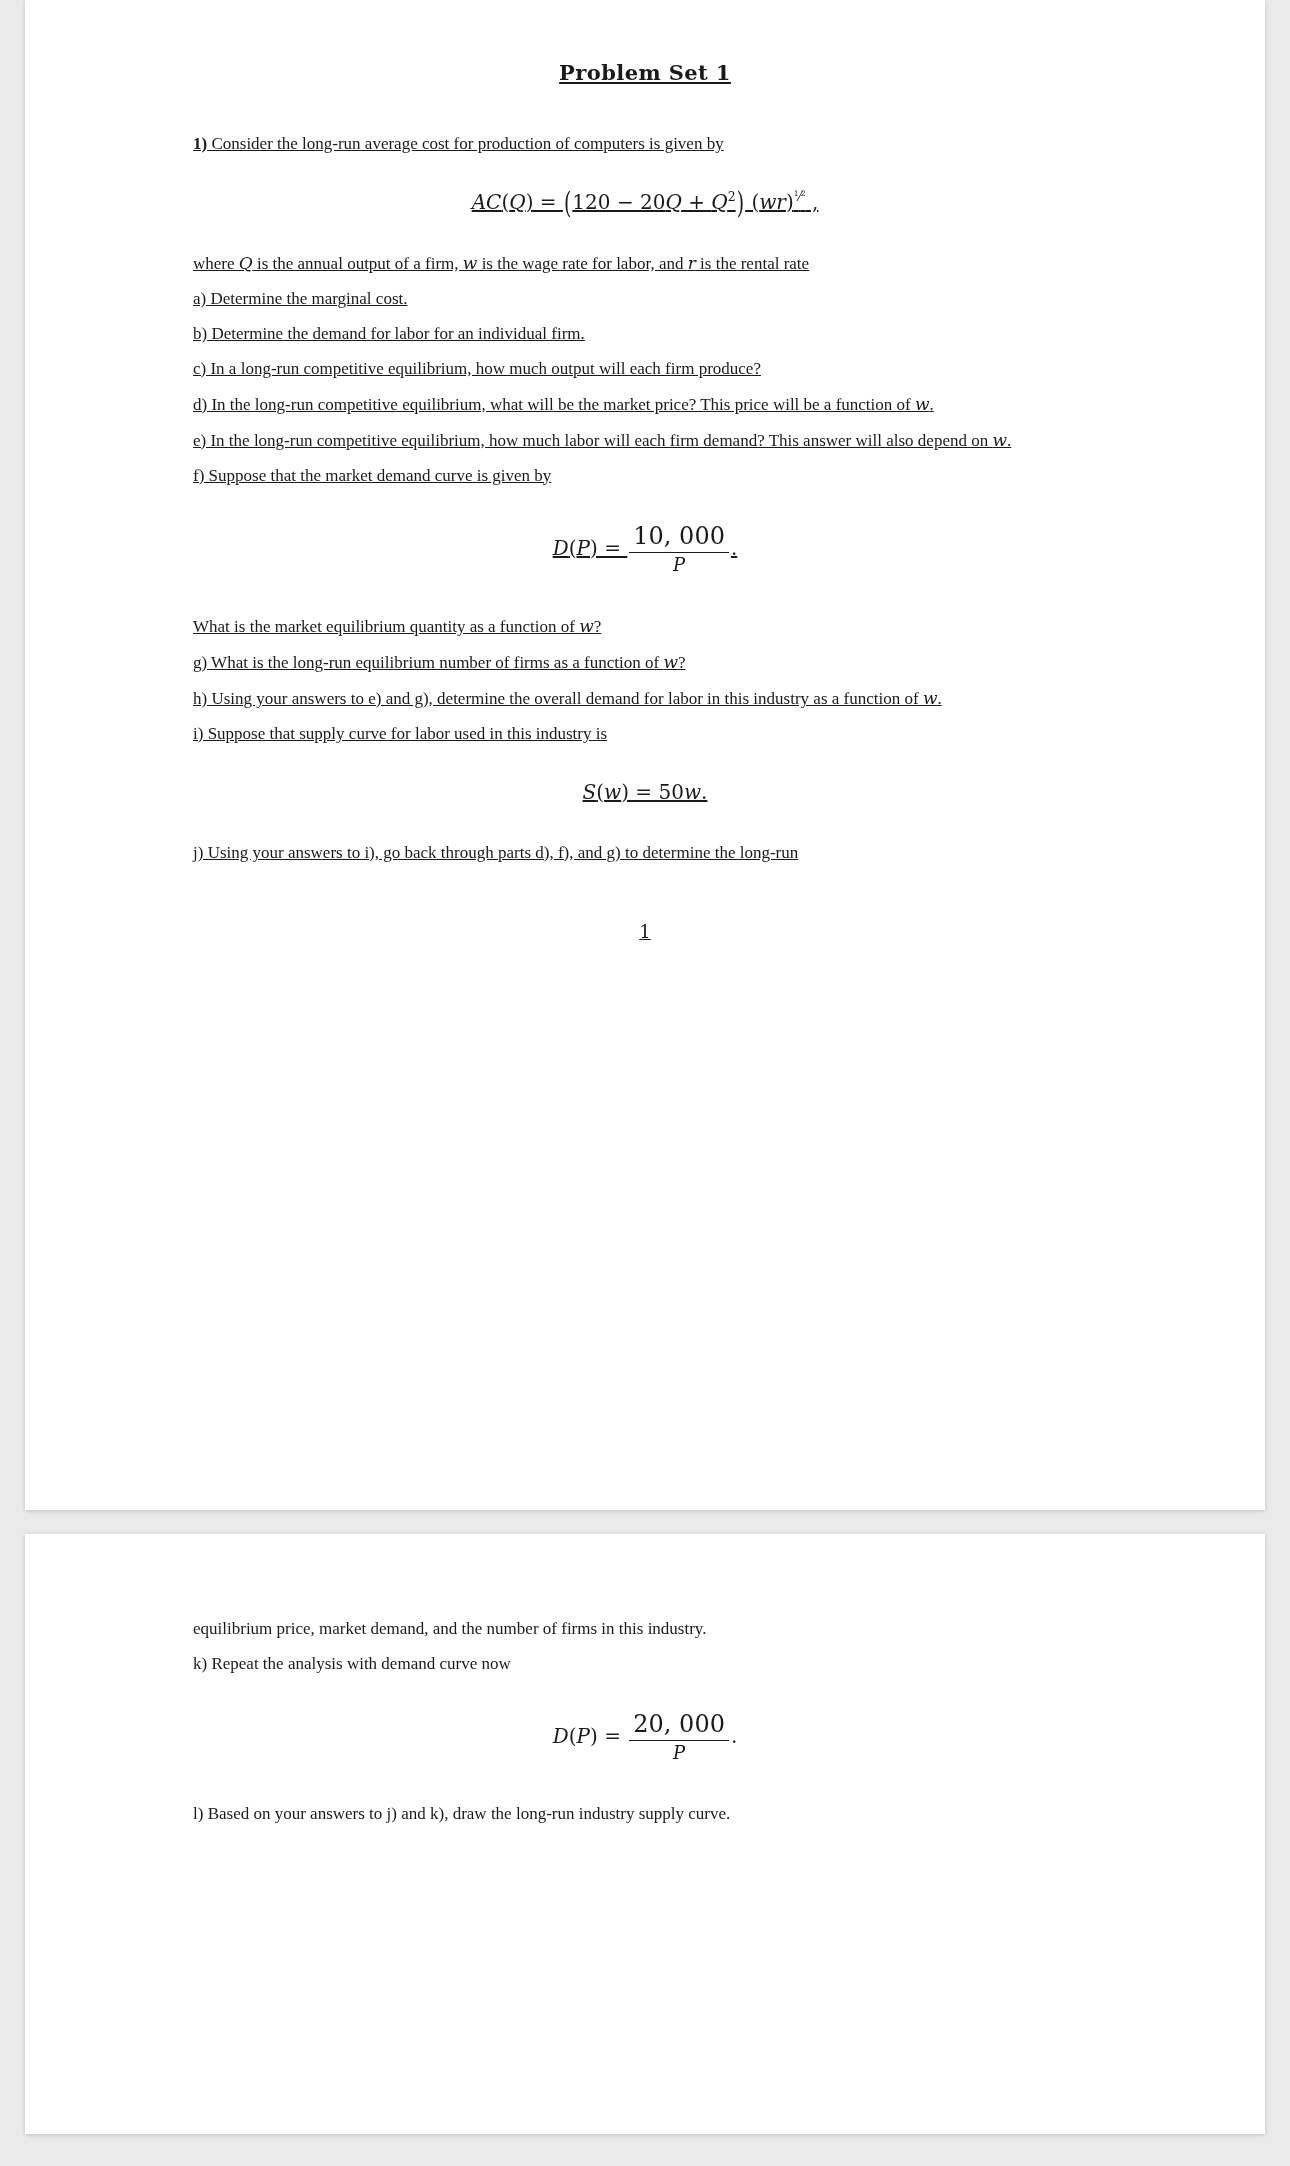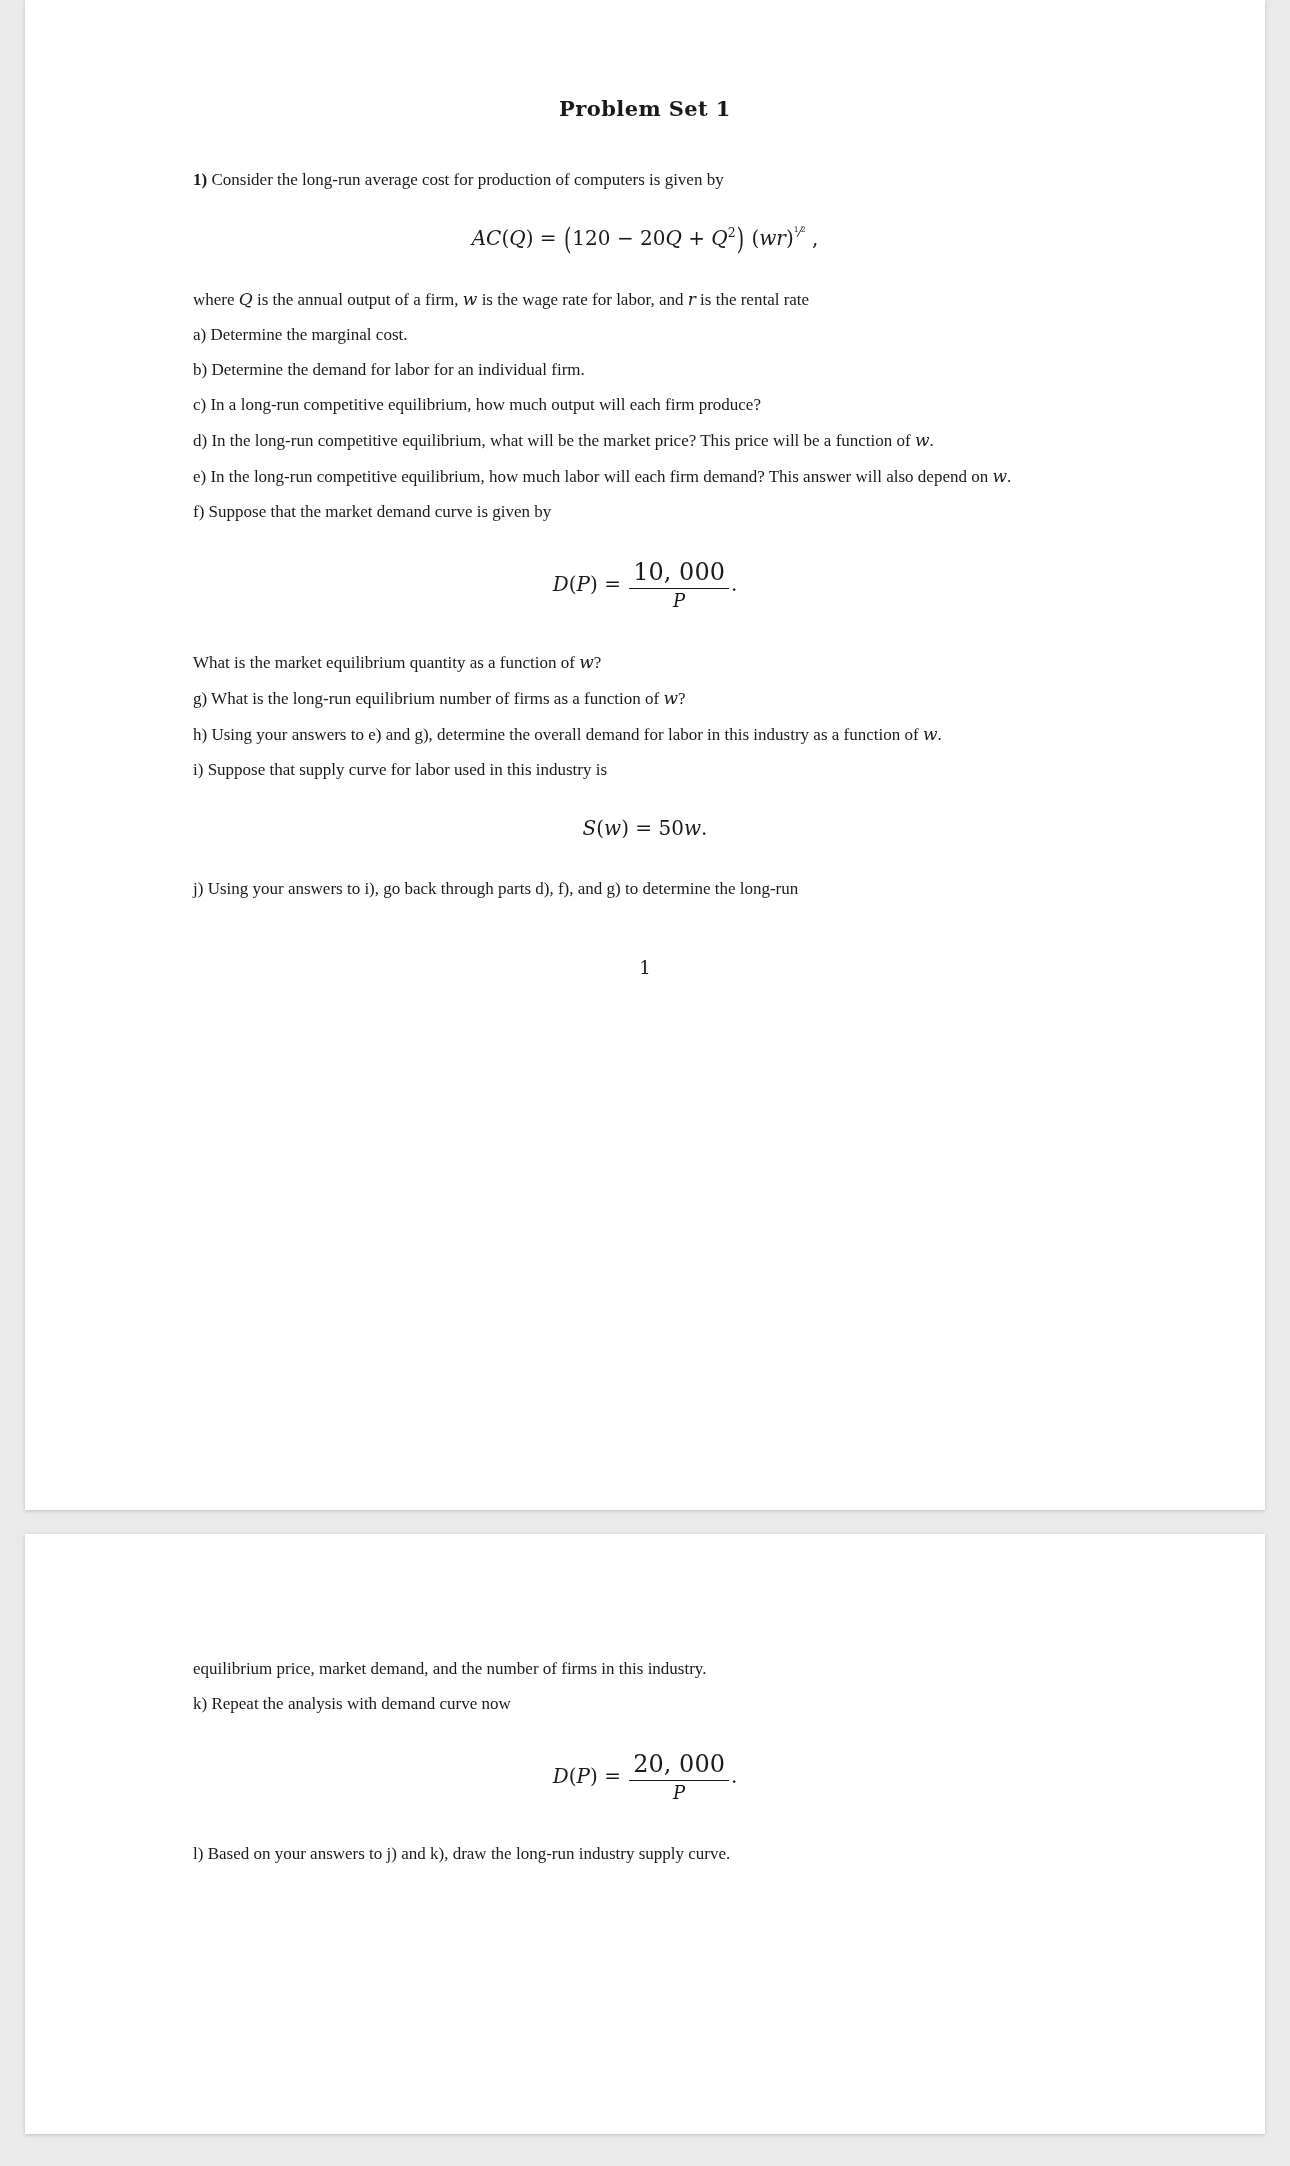--- a/index.html
+++ b/index.html
@@ -23,29 +23,30 @@
     width: 1240px;
     margin: 0 auto;
     background: #ffffff;
     box-sizing: border-box;
     padding: 60px 168px 40px 168px;
     box-shadow: 0 1px 4px rgba(0,0,0,0.18);
     position: relative;
   }
   .page-1 {
     min-height: 1510px;
-    padding-top: 96px;
+    padding-top: 60px;
+    text-decoration: underline;
   }
   .page-gap {
     height: 24px;
     background: #eaeaea;
   }
   .page-2 {
     min-height: 600px;
-    padding-top: 120px;
+    padding-top: 80px;
   }
   .doc-title {
     text-align: center;
     font-weight: bold;
     font-size: 21px;
     letter-spacing: 0.4px;
     margin: 0 0 44px 0;
     font-family: "DejaVu Serif", serif;
   }
   .para {

